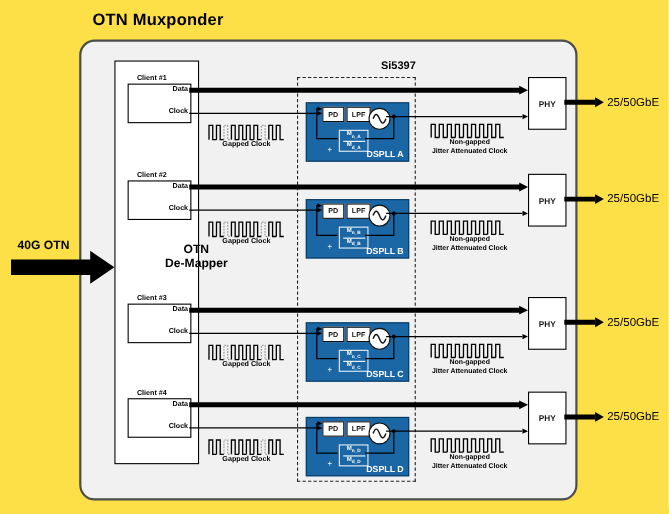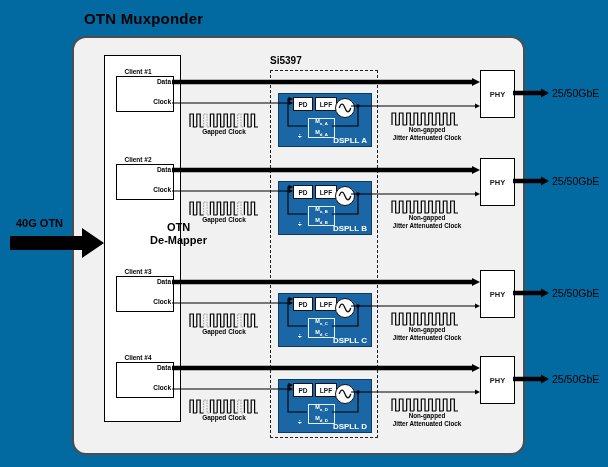--- a/index.html
+++ b/index.html
@@ -1,24 +1,24 @@
 <!DOCTYPE html>
 <html><head>
 <meta charset="utf-8">
 <style>
   html,body{margin:0;padding:0;background:#fff;}
-  .stage{position:relative;width:608px;height:467px;background:#0369a1;
+  .stage{position:relative;width:608px;height:467px;background:#fde047;
          font-family:"Liberation Sans",sans-serif;overflow:hidden;}
   .abs{position:absolute;}
   .title{font-size:15px;font-weight:bold;color:#000;letter-spacing:.2px;}
   .container{border:2.5px solid #4d4d4d;border-radius:14px;background:#f1f1f1;}
   .tallbox{background:#fff;border:1.4px solid #000;}
   .demapper{font-size:11px;font-weight:bold;text-align:center;line-height:13px;color:#000;margin-left:36px;}
   .dashedbox{border:1.2px dashed #222;}
-  .chiplabel{font-size:10px;font-weight:bold;text-align:left;color:#000;}
+  .chiplabel{font-size:10px;font-weight:bold;text-align:right;color:#000;}
   .inputlabel{font-size:11px;font-weight:bold;color:#000;}
   .client-label{font-size:6.5px;font-weight:bold;text-align:center;color:#000;}
   .client-box{background:#fff;border:1.2px solid #000;}
   .client-box span{position:absolute;right:2px;font-size:6.5px;font-weight:bold;color:#000;}
   .dspll{background:#1b67a5;border:1.2px solid #0d3c63;}
   .pd,.lpf{position:absolute;background:#fff;border:1px solid #111;color:#111;
            font-size:6.5px;font-weight:bold;display:flex;align-items:center;justify-content:center;}
   .osc{position:absolute;width:18px;height:18px;border-radius:50%;background:#fff;border:1.1px solid #111;
        display:flex;align-items:center;justify-content:center;}
   .frac{position:absolute;border:1px solid rgba(255,255,255,.9);display:flex;flex-direction:column;

